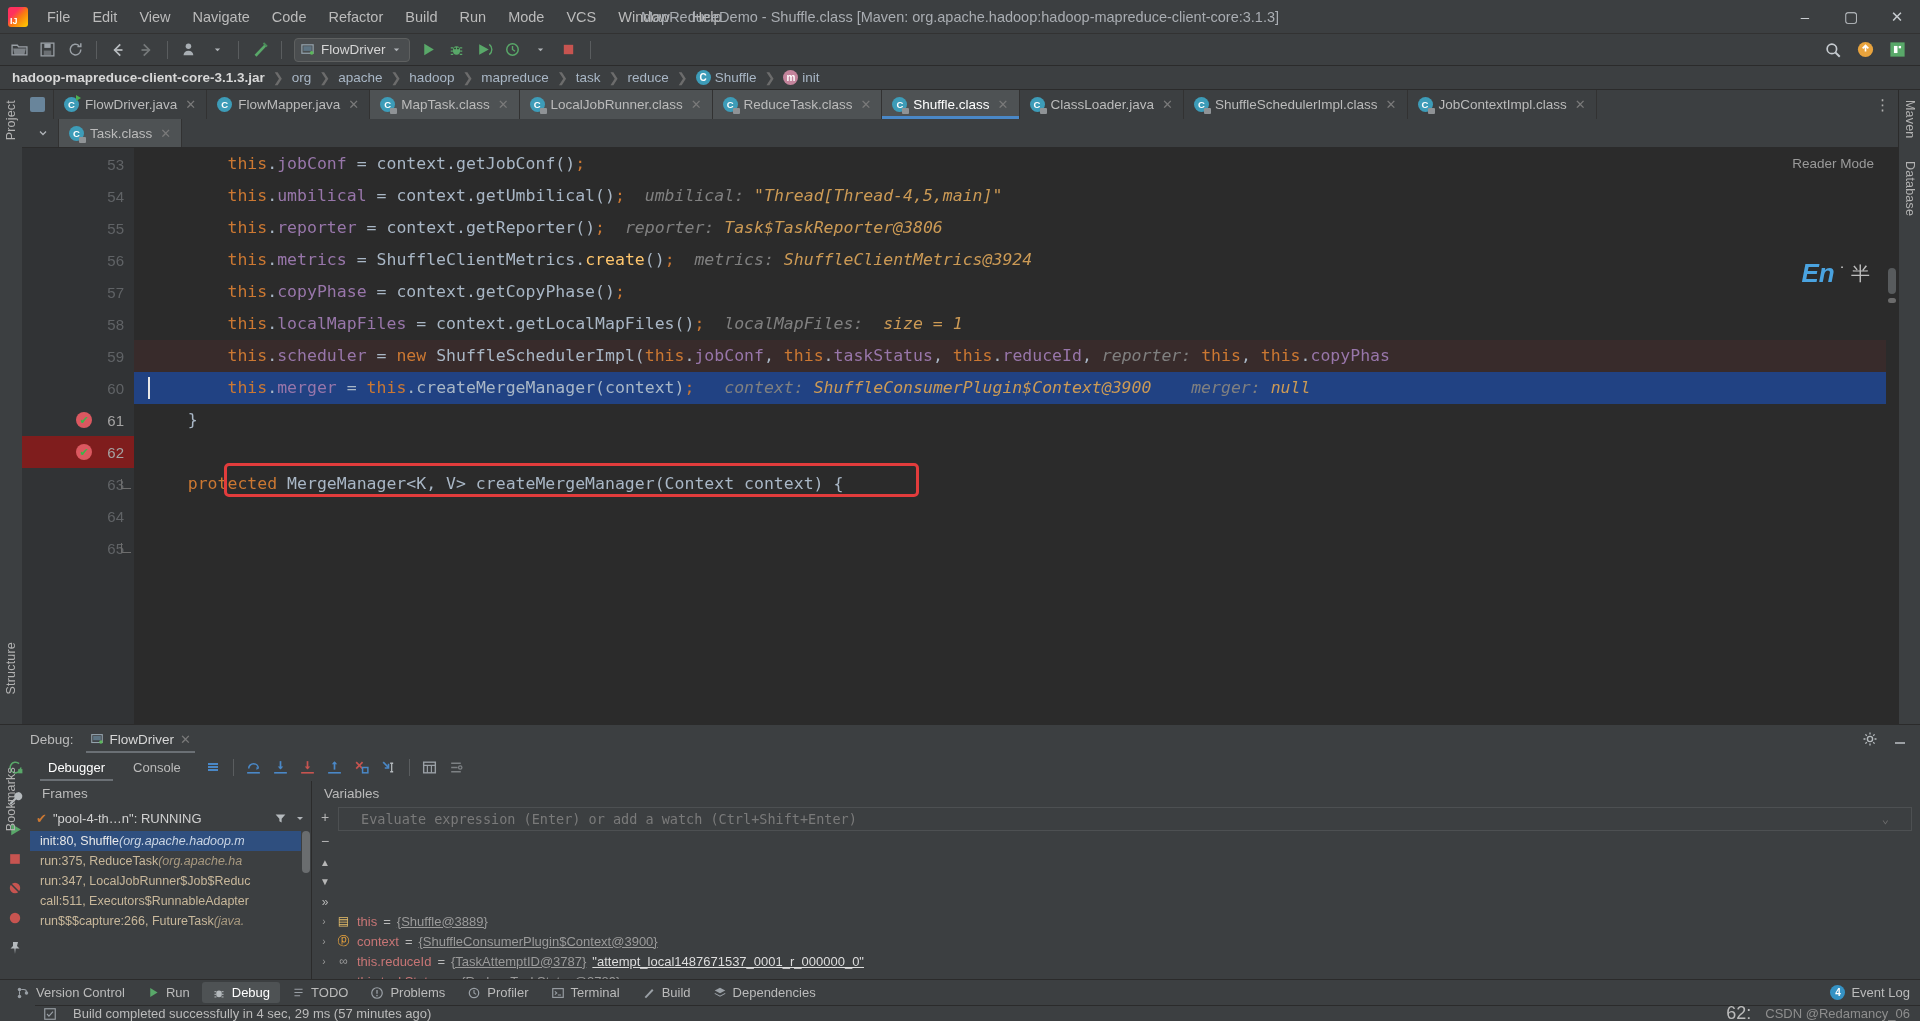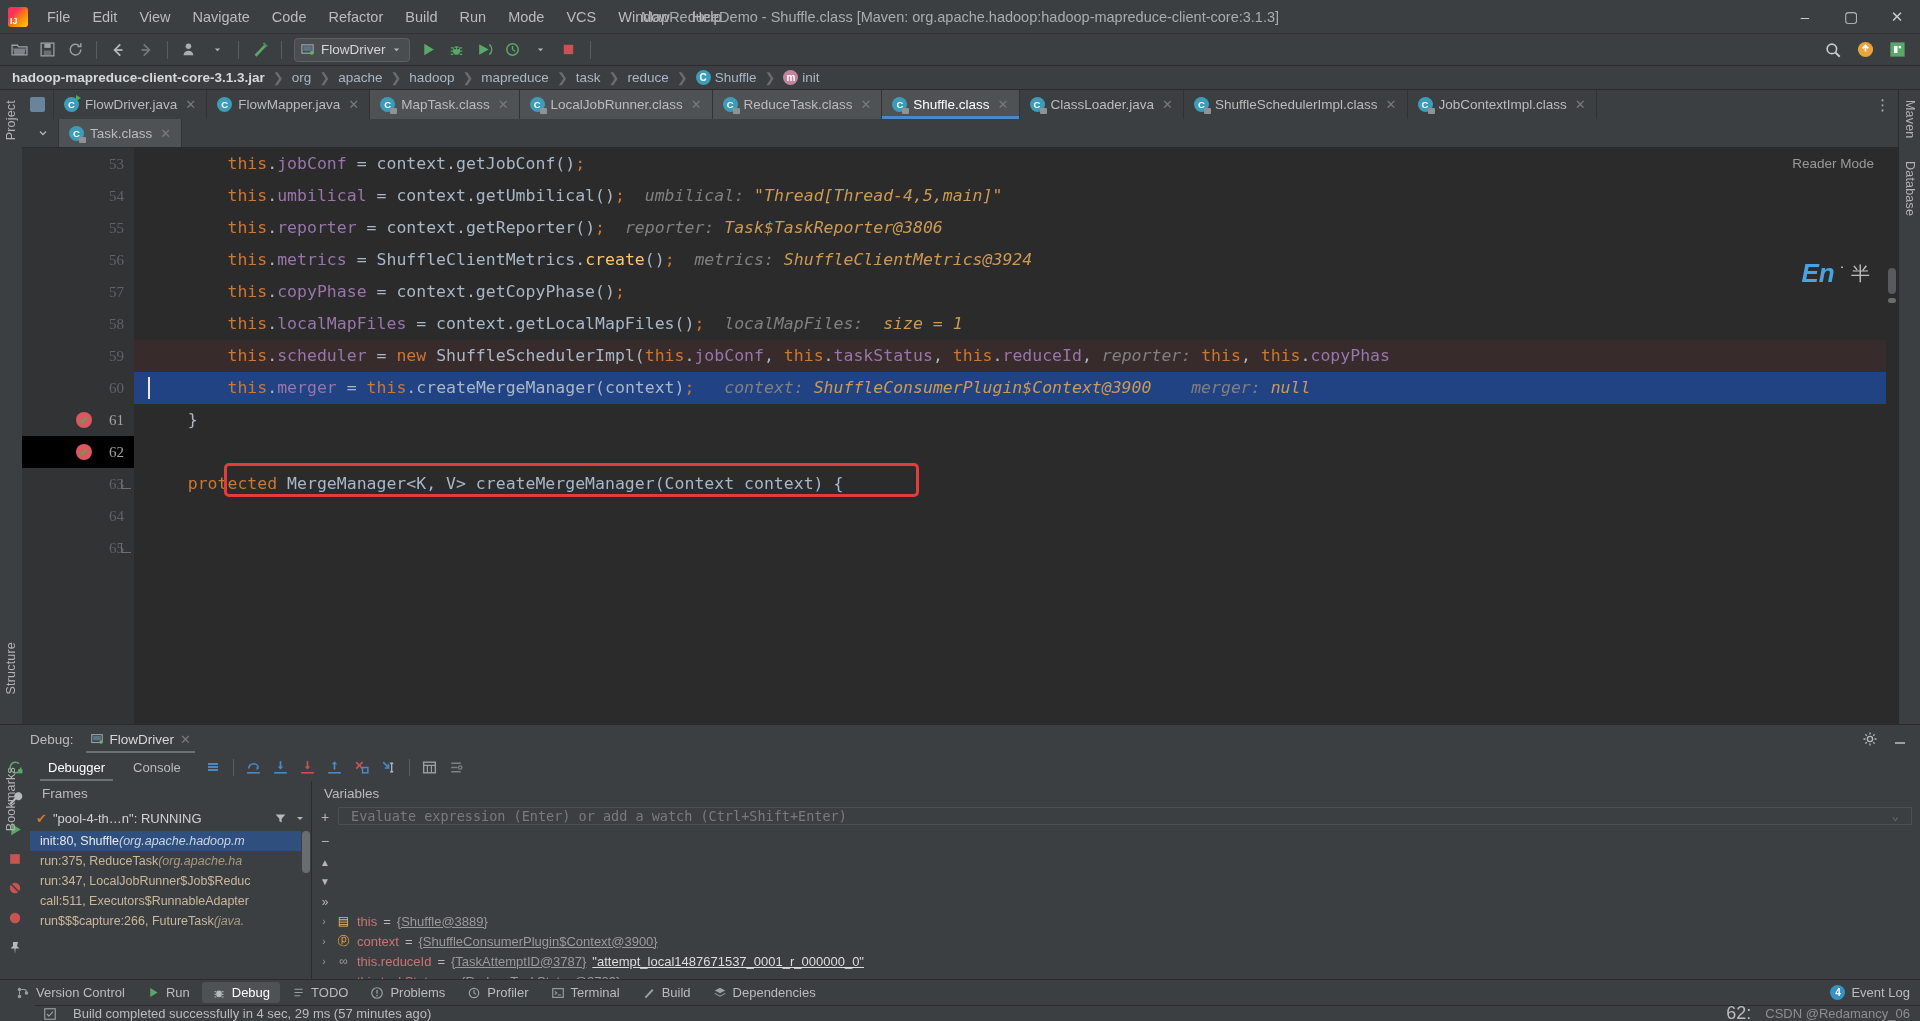--- a/index.html
+++ b/index.html
@@ -136,29 +136,29 @@
     padding: 0 14px; flex: none; font-size: 13.5px; color: #d7dde3;
     border-bottom: 1px solid #1f3242;
   }
   .notice-links { margin-left: auto; display: flex; gap: 22px; }
   .notice-links a { color: #5a9bd8; text-decoration: none; font-size: 13.5px; }
 
   
   .editorwrap { flex: 1; display: flex; position: relative; background: #2b2b2b; min-height: 0; overflow: hidden; }
   .gutter {
     width: 112px; flex: none; background: #313335; position: relative;
-    font-family: Liberation Serif, serif; font-size: 15px;
+    font-family: Liberation Sans, sans-serif; font-size: 15px;
   }
   .gutter-line {
     height: 32px; display: flex; align-items: center; justify-content: flex-end;
     padding-right: 10px; color: #606366; position: relative;
   }
   .gutter-line .ln { width: 30px; text-align: right; }
   .gutter-line.hl .ln { color: #a4a3a3; }
-  .gutter-line.sel { background: #000000; }
+  .gutter-line.sel { background: #7f1d1d; }
   .bp {
     position: absolute; left: 54px; width: 16px; height: 16px; border-radius: 50%;
     background: #db5860; top: 8px;
   }
   .bp::after {
     content: "✔"; position: absolute; inset: 0; display:flex; align-items:center;justify-content:center;
     font-size: 11px; color: #3cb54a; font-family: "DejaVu Sans", sans-serif;
   }
   .foldmark {
     position: absolute; right: 3px; top: 11px; width: 10px; height: 10px;
@@ -276,22 +276,22 @@
   }
   .frames-scroll .thumb { position: absolute; right: 1px; width: 8px; background: #6a6d6f; border-radius: 4px; }
 
   .vars-col { flex: 1; display: flex; flex-direction: column; min-width: 0; background: #3c3f41; }
   .vars-toolrow { display: flex; align-items: stretch; flex: none; }
   .vars-side {
     width: 26px; flex: none; display: flex; flex-direction: column; align-items: center;
     gap: 8px; padding-top: 4px; color: #b6b6b6; font-size: 14px;
   }
   .eval-input {
-    flex: 1; height: 18px; margin: 2px 8px 2px 0; background: #3c3f41;
-    border: 1px solid #4d5052; display: flex; align-items: center; padding: 0 12px;
+    flex: 1; height: 24px; margin: 2px 8px 2px 0; background: #3c3f41;
+    border: 1px solid #4d5052; display: flex; align-items: center; padding: 0 22px;
     font-size: 13.5px; color: #7a7a7a; font-family: "DejaVu Sans Mono", monospace;
   }
   .eval-icons { margin-left: auto; display: flex; gap: 10px; color: #6f6f6f; font-size: 12px; }
   .vars-list { flex: 1; padding-top: 2px; overflow: hidden; }
   .var-row {
     height: 20px; display: flex; align-items: center; gap: 6px; padding-left: 6px;
     font-size: 13px; color: #bbbbbb; white-space: nowrap;
   }
   .var-arrow { width: 12px; color: #9a9a9a; font-size: 10px; text-align: center; }
   .var-ico { width: 15px; text-align:center; font-size: 12px; color: #9a9a9a; }

